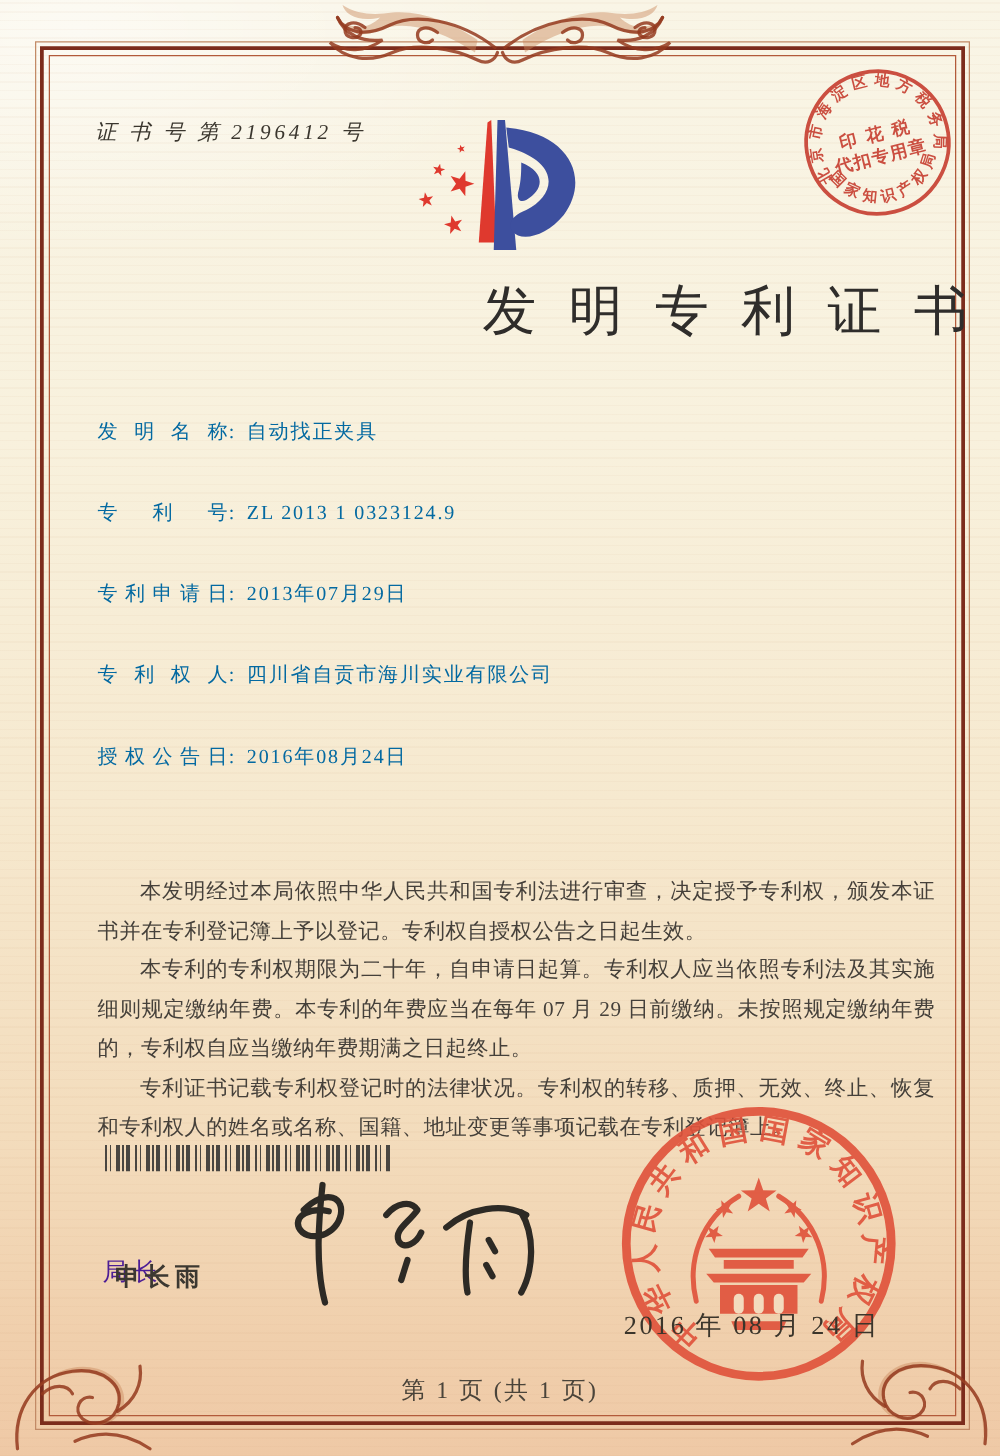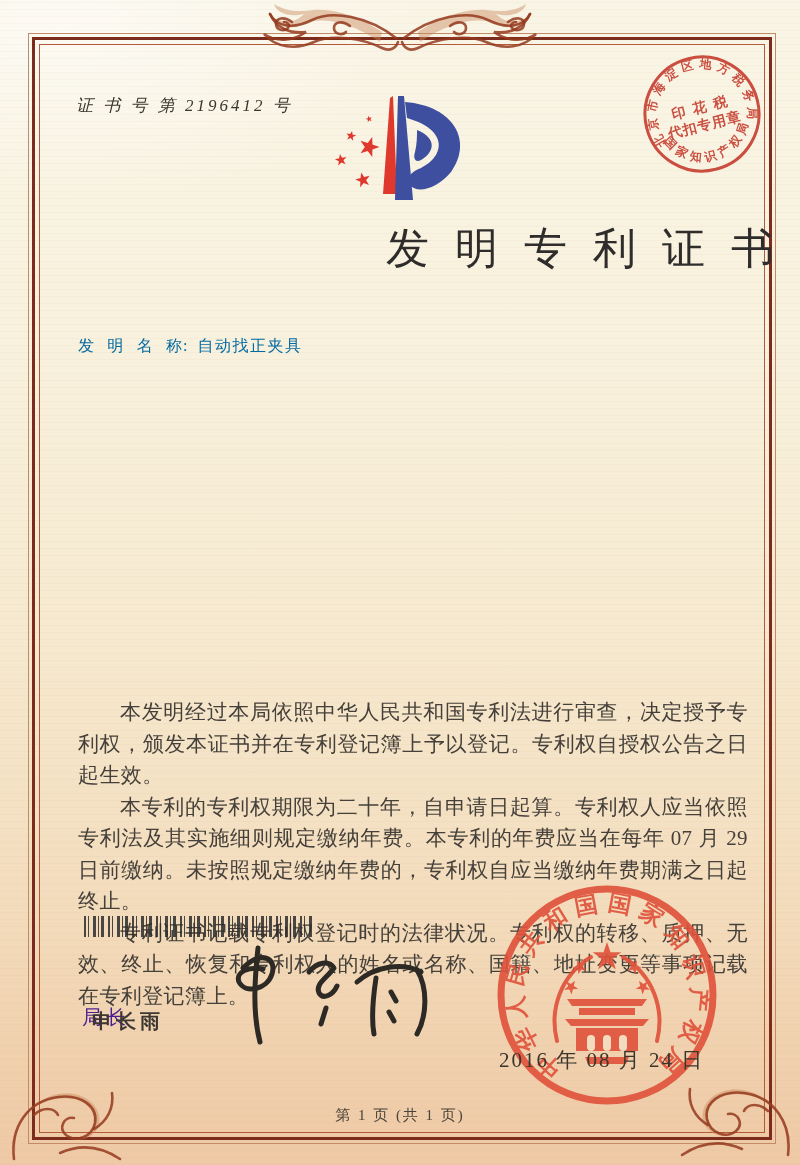--- a/index.html
+++ b/index.html
@@ -27,40 +27,40 @@
     font-size:43px;color:#2f2d2b;letter-spacing:26px;text-indent:26px;font-weight:500;}
 
   .tax-stamp{position:absolute;left:638px;top:50px;transform:rotate(-14deg);opacity:.88;}
 
   .fields{position:absolute;left:78px;top:333px;right:60px;font-size:16px;color:#0369a1;}
   .frow{line-height:26px;margin-bottom:39px;white-space:nowrap;}
   .flabel{display:inline-block;width:104px;text-align:justify;text-align-last:justify;vertical-align:bottom;}
   .fcolon{margin:0 10px 0 1px;}
   .fvalue{letter-spacing:1.5px;}
 
-  .body-text{position:absolute;left:78px;right:52px;top:697px;font-size:21px;
+  .body-text{position:absolute;left:78px;right:52px;top:697px;font-size:17px;
     line-height:31.5px;color:#45403a;letter-spacing:.4px;text-align:justify;}
   .body-text p{margin:0;text-indent:2em;}
 
   .barcode{position:absolute;left:84px;top:916px;width:228px;height:21px;opacity:.85;
     background:repeating-linear-gradient(90deg,
       #2c2c2c 0 2px, transparent 2px 4px,
       #2c2c2c 4px 5px, transparent 5px 9px,
       #2c2c2c 9px 12px, transparent 12px 14px,
       #2c2c2c 14px 15px, transparent 15px 17px,
       #2c2c2c 17px 20px, transparent 20px 24px);}
 
   .signer-title{position:absolute;left:82px;top:972px;font-size:20px;letter-spacing:4px;color:#4c1d95;margin-top:32px;}
   .signer-name{position:absolute;left:92px;top:1008px;font-size:20px;letter-spacing:4px;color:#3c3831;font-weight:bold;}
   .signature{position:absolute;left:205px;top:936px;}
 
   .big-seal{position:absolute;left:492px;top:880px;opacity:.9;}
   .seal-date{position:absolute;left:499px;top:1046px;font-size:21px;letter-spacing:2px;color:#3b352b;z-index:3;}
   .footer{position:absolute;left:0;bottom:40px;width:100%;text-align:center;
-    font-size:15px;letter-spacing:2px;color:#4a443a;}
+    font-size:19px;letter-spacing:2px;color:#4a443a;}
   .seal-red{fill:#e0513a;}
 </style>
 </head>
 <body>
 
 <div class="frame-a"></div>
 <div class="frame-b"></div>
 <div class="frame-c"></div>
 
 <svg class="orn-top" width="340" height="64" viewBox="0 0 340 64">
@@ -126,20 +126,32 @@
     <text x="0" y="-2" font-size="14" text-anchor="middle" letter-spacing="2">印 花 税</text>
     <text x="0" y="16" font-size="14" text-anchor="middle" letter-spacing="1">代扣专用章</text>
   </g>
 </svg>
 
 <div class="title">发明专利证书</div>
 
 <div class="fields">
   <div class="frow">
     <span class="flabel">发明名称</span><span class="fcolon">:</span><span class="fvalue">自动找正夹具</span>
+  </div>
+  <div class="frow">
+    <span class="flabel">专利号</span><span class="fcolon">:</span><span class="fvalue">ZL 2013 1 0323124.9</span>
+  </div>
+  <div class="frow">
+    <span class="flabel">专利申请日</span><span class="fcolon">:</span><span class="fvalue">2013年07月29日</span>
+  </div>
+  <div class="frow">
+    <span class="flabel">专利权人</span><span class="fcolon">:</span><span class="fvalue">四川省自贡市海川实业有限公司</span>
+  </div>
+  <div class="frow">
+    <span class="flabel">授权公告日</span><span class="fcolon">:</span><span class="fvalue">2016年08月24日</span>
   </div>
 </div>
 
 <div class="body-text">
   <p>本发明经过本局依照中华人民共和国专利法进行审查，决定授予专利权，颁发本证书并在专利登记簿上予以登记。专利权自授权公告之日起生效。</p>
   <p>本专利的专利权期限为二十年，自申请日起算。专利权人应当依照专利法及其实施细则规定缴纳年费。本专利的年费应当在每年 07 月 29 日前缴纳。未按照规定缴纳年费的，专利权自应当缴纳年费期满之日起终止。</p>
   <p>专利证书记载专利权登记时的法律状况。专利权的转移、质押、无效、终止、恢复和专利权人的姓名或名称、国籍、地址变更等事项记载在专利登记簿上。</p>
 </div>
 
 <div class="barcode"></div>

